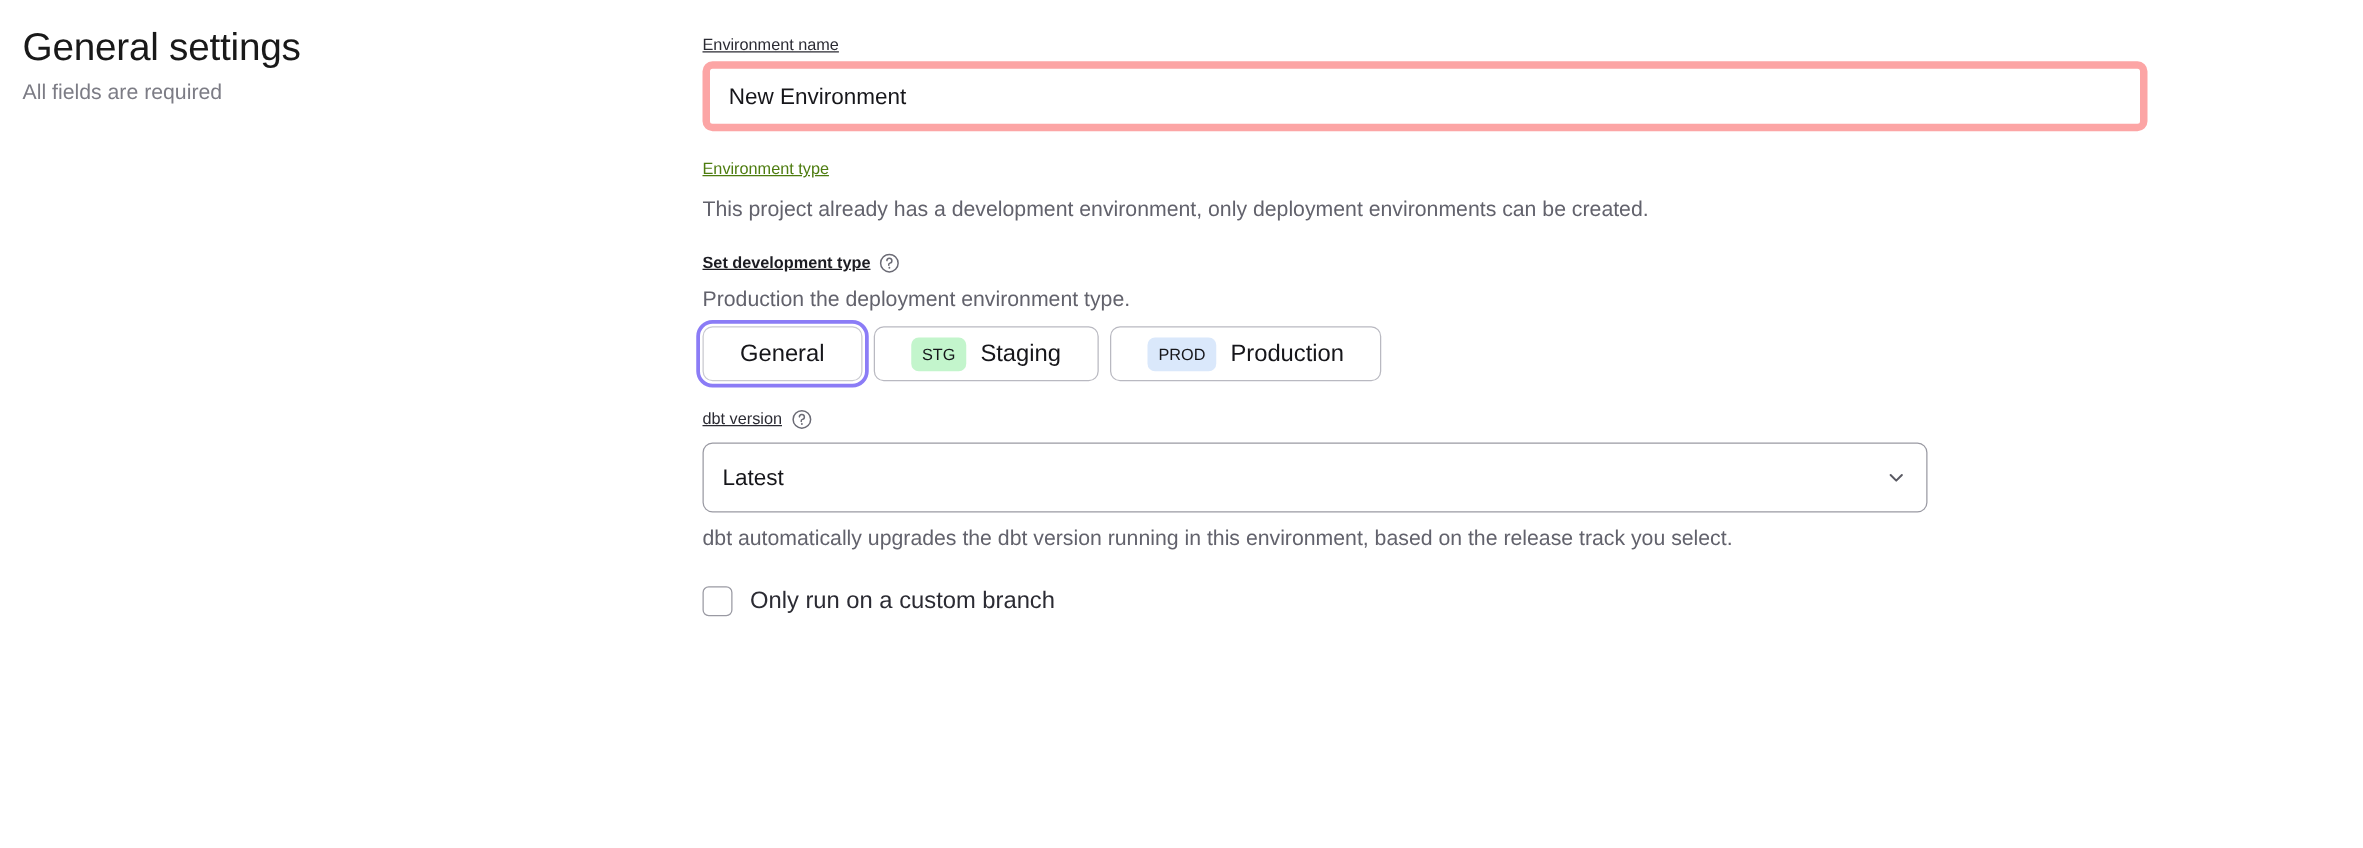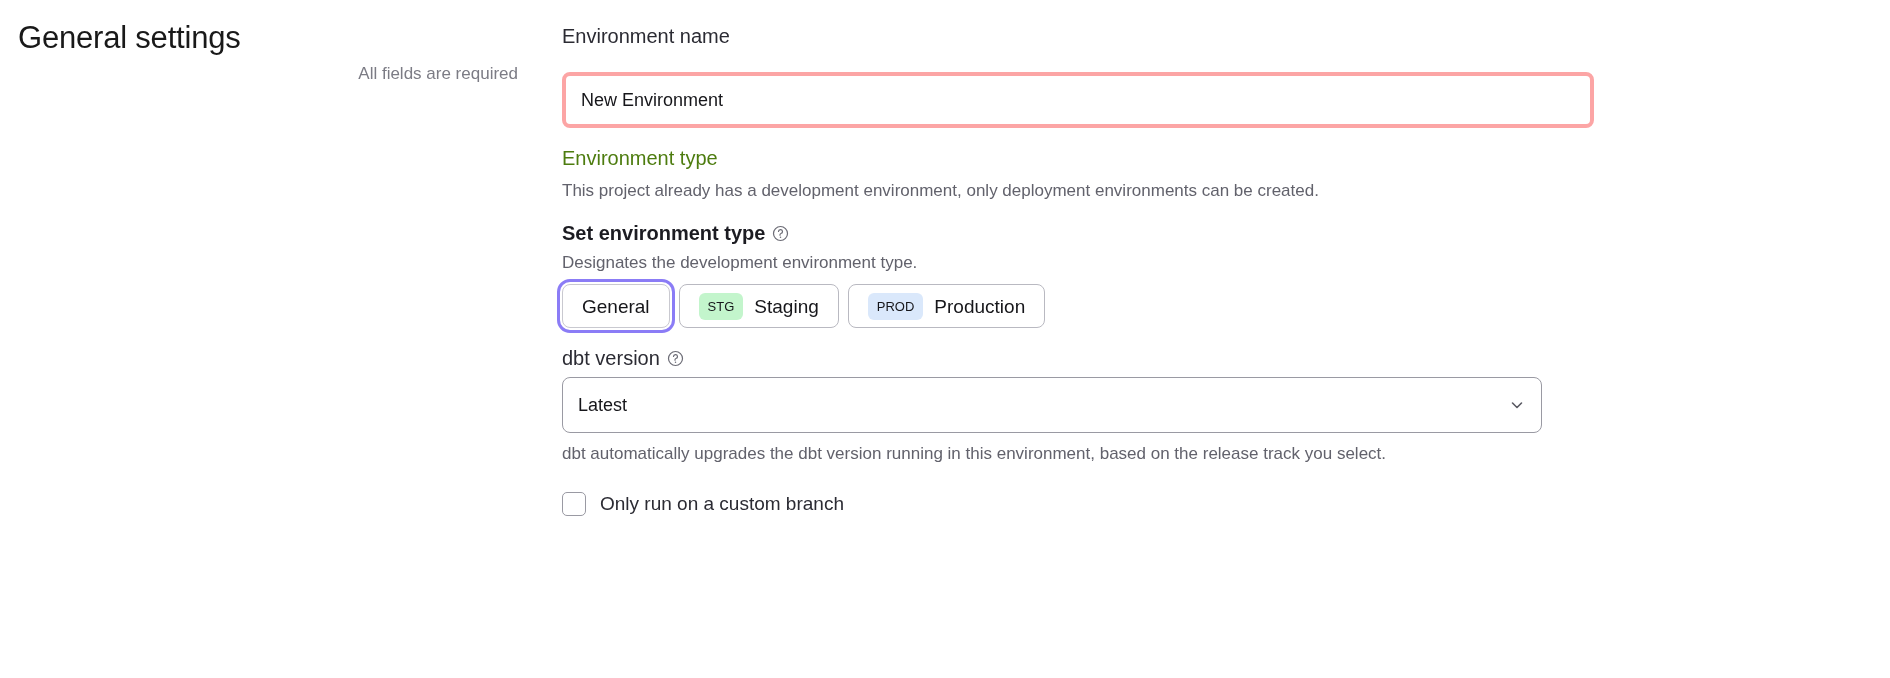--- a/index.html
+++ b/index.html
@@ -35,36 +35,36 @@
     color: #191919;
     letter-spacing: -0.2px;
   }
 
   .page-subtitle {
     margin-top: 4px;
     font-size: 17px;
     line-height: 24px;
     color: #7c7c85;
     font-weight: 400;
-    text-align: right;
   }
 
   
   .form-col {
     position: absolute;
     left: 562px;
     top: 24px;
     width: 1300px;
   }
 
   .field-label {
-    font-size: 20px;
+    font-size: 13px;
     line-height: 24px;
     color: #2b2b33;
     font-weight: 400;
+    text-decoration: underline;
   }
   .field-label.disabled { color: #4d7c0f; }
 
   .field-label.with-help {
     display: flex;
     align-items: center;
     gap: 7px;
     font-weight: 700;
     color: #1c1c22;
   }
@@ -73,24 +73,24 @@
     display: inline-flex;
     width: 17px;
     height: 17px;
     flex: 0 0 17px;
     color: #6b6b75;
   }
   .help-icon svg { display: block; width: 17px; height: 17px; }
 
   
   .text-input {
-    margin-top: 24px;
-    width: 1032px;
+    margin-top: 1px;
+    width: 1156px;
     height: 56px;
-    border: 4px solid #fca5a5;
+    border: 6px solid #fca5a5;
     border-radius: 8px;
     background: #ffffff;
     display: flex;
     align-items: center;
     padding: 0 15px;
     font-size: 18px;
     color: #16161a;
   }
   .text-input .value { font-size: 18px; color: #16161a; }
 
@@ -139,21 +139,21 @@
     gap: 9px;
   }
   .seg-btn {
     height: 44px;
     border: 1px solid #b9b9c1;
     border-radius: 8px;
     background: #ffffff;
     display: inline-flex;
     align-items: center;
     gap: 11px;
-    padding: 0 19px;
+    padding: 0 29px;
     font-size: 19px;
     color: #16161a;
     cursor: pointer;
   }
   .seg-btn.focused {
     outline: 3px solid #8b7cf6;
     outline-offset: 2px;
     border-color: #c9c9d0;
   }
   .seg-btn .label { font-size: 19px; color: #16161a; line-height: 1; }
@@ -218,30 +218,30 @@
 
     <div>
       <div class="field-label disabled">Environment type</div>
       <div class="help-text">This project already has a development environment, only deployment environments can be created.</div>
     </div>
 
     <div class="spacer-lg"></div>
 
     <div>
       <div class="field-label with-help">
-        <span>Set environment type</span>
+        <span>Set development type</span>
         <span class="help-icon">
           <svg viewBox="0 0 17 17" fill="none" stroke="currentColor" stroke-width="1.2">
             <circle cx="8.5" cy="8.5" r="7"></circle>
             <path d="M6.5 6.5a2 2 0 1 1 2.4 2c-.55.15-.9.6-.9 1.2v.5" stroke-linecap="round" stroke-linejoin="round"></path>
             <circle cx="8.5" cy="12.2" r="0.75" fill="currentColor" stroke="none"></circle>
           </svg>
         </span>
       </div>
-      <div class="help-text" style="margin-top:6px;">Designates the development environment type.</div>
+      <div class="help-text" style="margin-top:6px;">Production the deployment environment type.</div>
 
       <div class="seg-group">
 
         <button class="seg-btn focused">
           <span class="label">General</span>
         </button>
 
         <button class="seg-btn">
           <span class="badge stg">STG</span>
           <span class="label">Staging</span>

